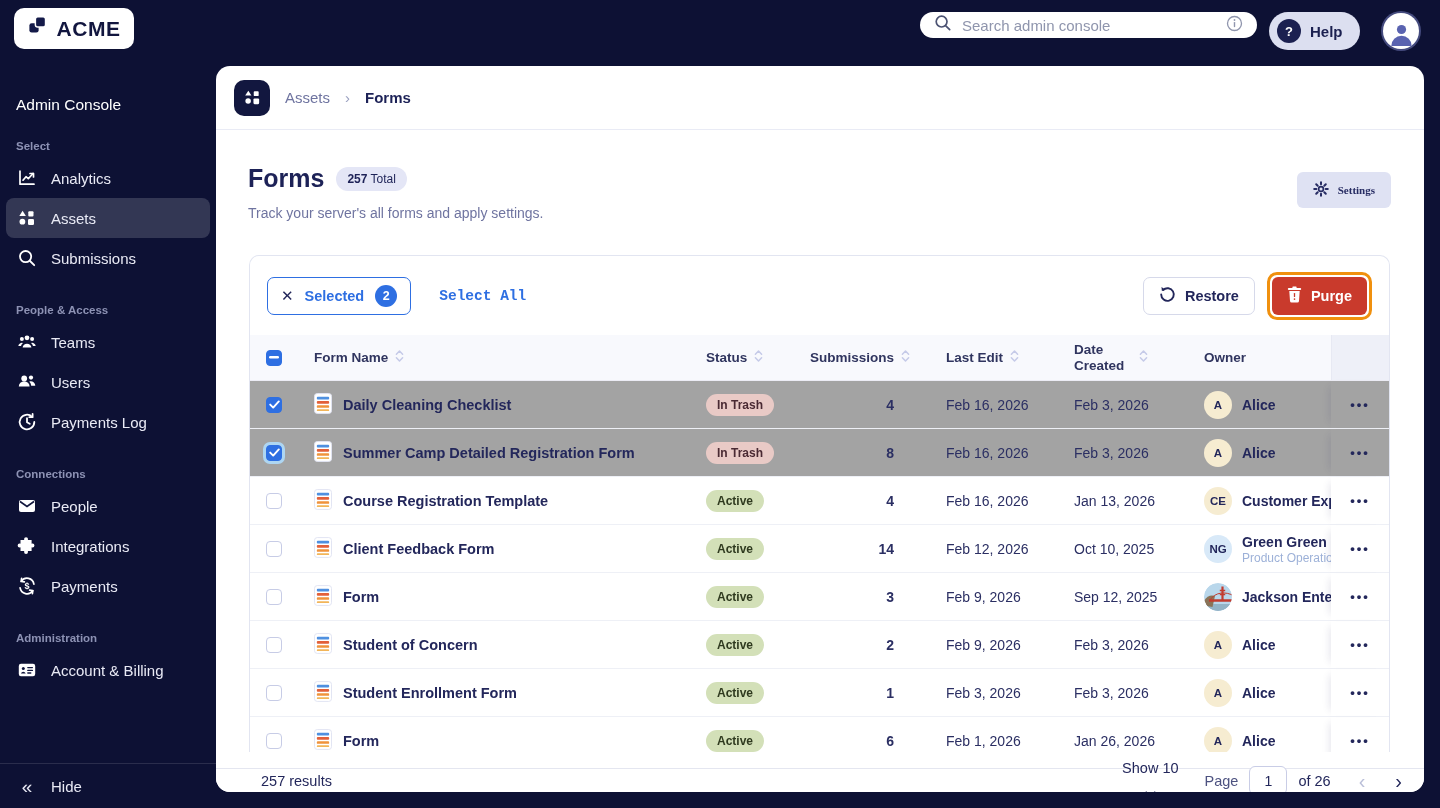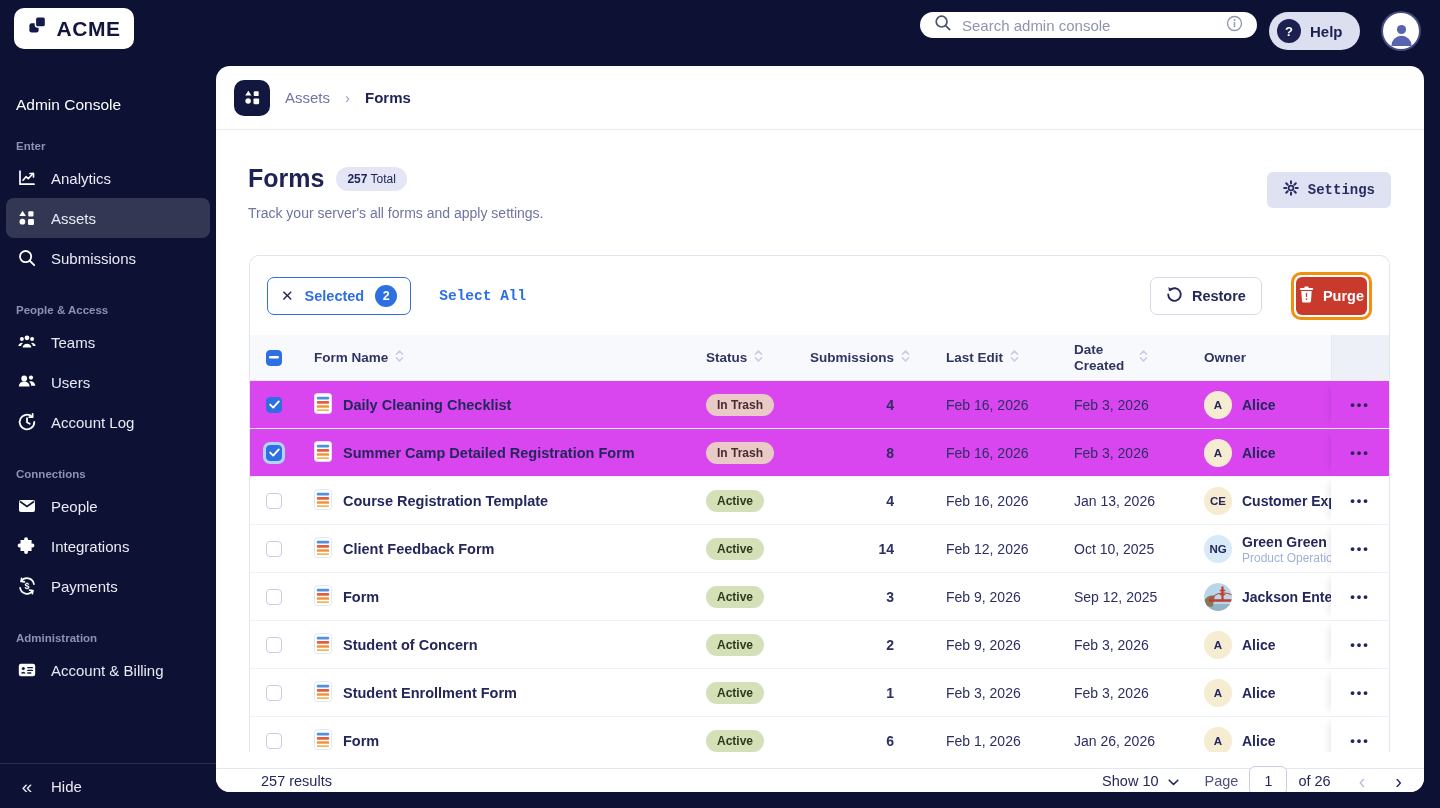--- a/index.html
+++ b/index.html
@@ -52,63 +52,63 @@
   .crumb-current { color:#1d2257; font-size:15px; font-weight:bold; }
 
   .page-head { position:absolute; left:32px; top:98px; }
   .title-row { display:flex; align-items:center; gap:12px; }
   .page-title { font-size:25px; font-weight:bold; color:#1d2257; }
   .total-badge { background:#e4e6f6; border-radius:12px; padding:5px 11px; font-size:12px; color:#1d2257; }
   .total-badge b { font-weight:bold; }
   .subtitle { margin-top:12px; color:#6f74a0; font-size:14px; }
   .settings-btn { position:absolute; right:33px; top:106px; height:36px; background:#dfe2f3; border:none;
                   border-radius:6px; display:flex; align-items:center; gap:9px; padding:0 16px;
-                  font-size:14px; font-weight:bold; color:#272c63; cursor:pointer;
-                  font-family:Liberation Mono, monospace; }
+                  font-size:11px; font-weight:bold; color:#272c63; cursor:pointer;
+                  font-family:Liberation Serif, serif; }
 
   
   .panel { position:absolute; left:33px; right:34px; top:189px; bottom:40px;
            border:1px solid #e2e5f1; border-bottom:none; border-radius:10px 10px 0 0;
            overflow:hidden; background:#fff; }
   .toolbar { height:79px; display:flex; align-items:center; padding:0 17px; }
   .selected-btn { height:38px; border:1.5px solid #2e6fe2; border-radius:7px; background:#fff;
                   display:flex; align-items:center; gap:11px; padding:0 13px; font-size:14.5px;
                   font-weight:bold; color:#2e6fe2; cursor:pointer; font-family:"Liberation Sans",sans-serif; }
   .x-icon { color:#23275b; font-size:15px; font-weight:normal; }
   .count-badge { width:22px; height:22px; border-radius:50%; background:#2e6fe2; color:#fff;
                  font-size:12.5px; font-weight:bold; display:flex; align-items:center; justify-content:center; }
   .select-all { margin-left:28px; color:#2e6fe2; font-size:14.5px; font-weight:bold; background:none;
                 border:none; cursor:pointer; font-family:Liberation Mono, monospace; }
-  .toolbar-right { margin-left:auto; display:flex; align-items:center; gap:29px; }
+  .toolbar-right { margin-left:auto; display:flex; align-items:center; gap:12px; }
   .restore-btn { height:38px; background:#fff; border:1px solid #d6d9ea; border-radius:7px; display:flex;
                  align-items:center; gap:9px; padding:0 15px; font-size:14.5px; font-weight:bold;
                  color:#23275b; cursor:pointer; font-family:"Liberation Sans",sans-serif; }
   .purge-wrap { border:3px solid #f0900e; border-radius:10px; padding:2px; }
   .purge-btn { height:38px; background:#c93a2c; border:none; border-radius:6px; display:flex;
-               align-items:center; gap:9px; padding:0 3px; font-size:14.5px; font-weight:bold;
+               align-items:center; gap:9px; padding:0 15px; font-size:14.5px; font-weight:bold;
                color:#fff; cursor:pointer; font-family:"Liberation Sans",sans-serif; }
 
   
   .grid-cols { display:grid; grid-template-columns:42px minmax(0,1fr) 110px 104px 154px 128px 133px 58px;
                align-items:center; }
   .thead { height:46px; background:#f8f9fd; border-bottom:1px solid #ececf5; font-size:13.5px;
            font-weight:bold; color:#30355f; }
   .th { display:flex; align-items:center; gap:7px; cursor:pointer; }
   .th-subm { justify-content:flex-end; padding-right:6px; }
   .th-lastedit { padding-left:30px; }
   .th-created { padding-left:4px; }
   .th-created span { max-width:58px; line-height:1.15; display:inline-block; }
   .th-actions { height:100%; background:#eef0f8; border-left:1px solid #e7e9f3; cursor:default; }
   .cell-check { padding-left:16px; display:flex; }
   .checkbox { width:16px; height:16px; border-radius:4px; border:1.5px solid #c7cce6; background:#fff;
               display:flex; align-items:center; justify-content:center; cursor:pointer; }
   .checkbox.checked { background:#2e6fe2; border-color:#2e6fe2; }
   .checkbox.focused { box-shadow:0 0 0 3px #aed6f2; }
   .trow { height:48px; border-bottom:1px solid #eef0f6; background:#fff; }
-  .trow.selected { background:#d946ef; }
+  .trow.selected { background:#a3a3a3; }
   .cell-name { display:flex; align-items:center; gap:11px; padding-left:22px; font-size:14.5px;
                font-weight:bold; color:#23275b; overflow:hidden; white-space:nowrap; }
   .badge { display:inline-block; padding:4px 11px; border-radius:11px; font-size:12px; font-weight:bold; }
   .badge.trash { background:#e9cac6; color:#4a2a33; }
   .badge.active { background:#d3e0b8; color:#2f3a1f; }
   .cell-status { padding-left:4px; }
   .cell-subm { text-align:right; padding-right:22px; font-size:14px; font-weight:600; color:#2b2f63; }
   .cell-edit { padding-left:30px; font-size:14px; color:#2b2f63; }
   .cell-created { padding-left:4px; font-size:14px; color:#2b2f63; }
   .cell-owner { display:flex; align-items:center; gap:10px; padding-left:6px; overflow:hidden; }
@@ -123,21 +123,21 @@
   .cell-actions { display:flex; align-items:center; justify-content:center; height:100%;
                   box-shadow:-7px 0 8px -6px rgba(30,35,90,.12); }
   .dots-btn { background:none; border:none; color:#23275b; font-size:13px; letter-spacing:2px;
               font-weight:bold; cursor:pointer; }
 
   
   .footer { position:absolute; left:0; right:0; bottom:0; height:24px; border-top:1px solid #e4e6f0;
             background:#fff; display:flex; align-items:center; padding:0 20px 0 45px; font-size:14.5px;
             color:#23275b; }
   .footer-right { margin-left:auto; display:flex; align-items:center; gap:26px; }
-  .show-select { display:flex; gap:9px; align-items:center; cursor:pointer; }
+  .show-select { display:flex; gap:9px; align-items:center; cursor:pointer;flex-direction:column; }
   .page-group { display:flex; align-items:center; gap:11px; }
   .page-label { color:#4d5280; }
   .page-input { width:38px; height:29px; border:1px solid #c9cde6; border-radius:6px; text-align:center;
                 font-size:14px; color:#23275b; font-family:"Liberation Sans",sans-serif; outline:none; }
   .pg-btn { background:none; border:none; font-size:20px; line-height:1; cursor:pointer; padding:0 2px; }
   .pg-prev { color:#b9bed8; }
   .pg-next { color:#23275b; }
 </style>
 </head>
 <body>
@@ -170,21 +170,21 @@
     <span><svg width="27" height="26" viewBox="0 0 26 26" fill="#5a63b0">
           <circle cx="13" cy="9.5" r="4.6"></circle>
           <path d="M2.8 26a10.2 10.2 0 0 1 20.4 0z"></path>
         </svg></span>
   </button>
 </div>
 
 <div class="sidebar">
   <div class="sb-title">Admin Console</div>
   <div id="sb-sections">
-      <div class="sb-section-label">Enter</div>
+      <div class="sb-section-label">Select</div>
       <div class="sb-item">
         <span class="sb-icon">
           <svg width="20" height="20" viewBox="0 0 20 20" fill="none" stroke="#fff" stroke-width="1.7" stroke-linecap="round" stroke-linejoin="round">
             <path d="M3 3.2v13h14"></path>
             <path d="M6 12.2l3-3.5 2.3 2 4.7-5.2"></path>
             <path d="M16.5 9V5.5H13"></path>
           </svg>
         </span>
         <span>Analytics</span>
       </div>
@@ -234,21 +234,21 @@
         <span>Users</span>
       </div>
       <div class="sb-item">
         <span class="sb-icon">
           <svg width="20" height="20" viewBox="0 0 20 20" fill="none" stroke="#fff" stroke-width="1.8" stroke-linecap="round" stroke-linejoin="round">
             <path d="M17.3 10a7.3 7.3 0 1 1-2.2-5.2"></path>
             <path d="M15.6 1.9v3.3h-3.3"></path>
             <path d="M10 6.2v4l2.7 1.5"></path>
           </svg>
         </span>
-        <span>Account Log</span>
+        <span>Payments Log</span>
       </div>
       <div class="sb-section-label">Connections</div>
       <div class="sb-item">
         <span class="sb-icon">
           <svg width="20" height="20" viewBox="0 0 20 20">
             <rect x="2" y="4" width="16" height="12" rx="2" fill="#fff"></rect>
             <path d="M3 5.5l7 5 7-5" stroke="#11163d" stroke-width="1.6" fill="none"></path>
           </svg>
         </span>
         <span>People</span>

